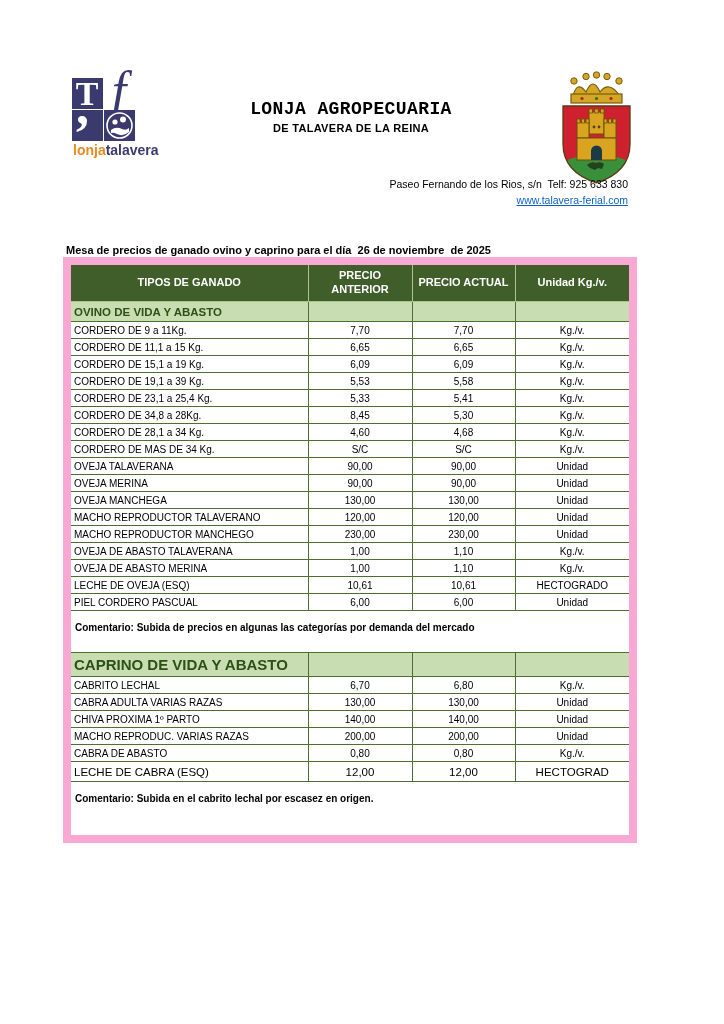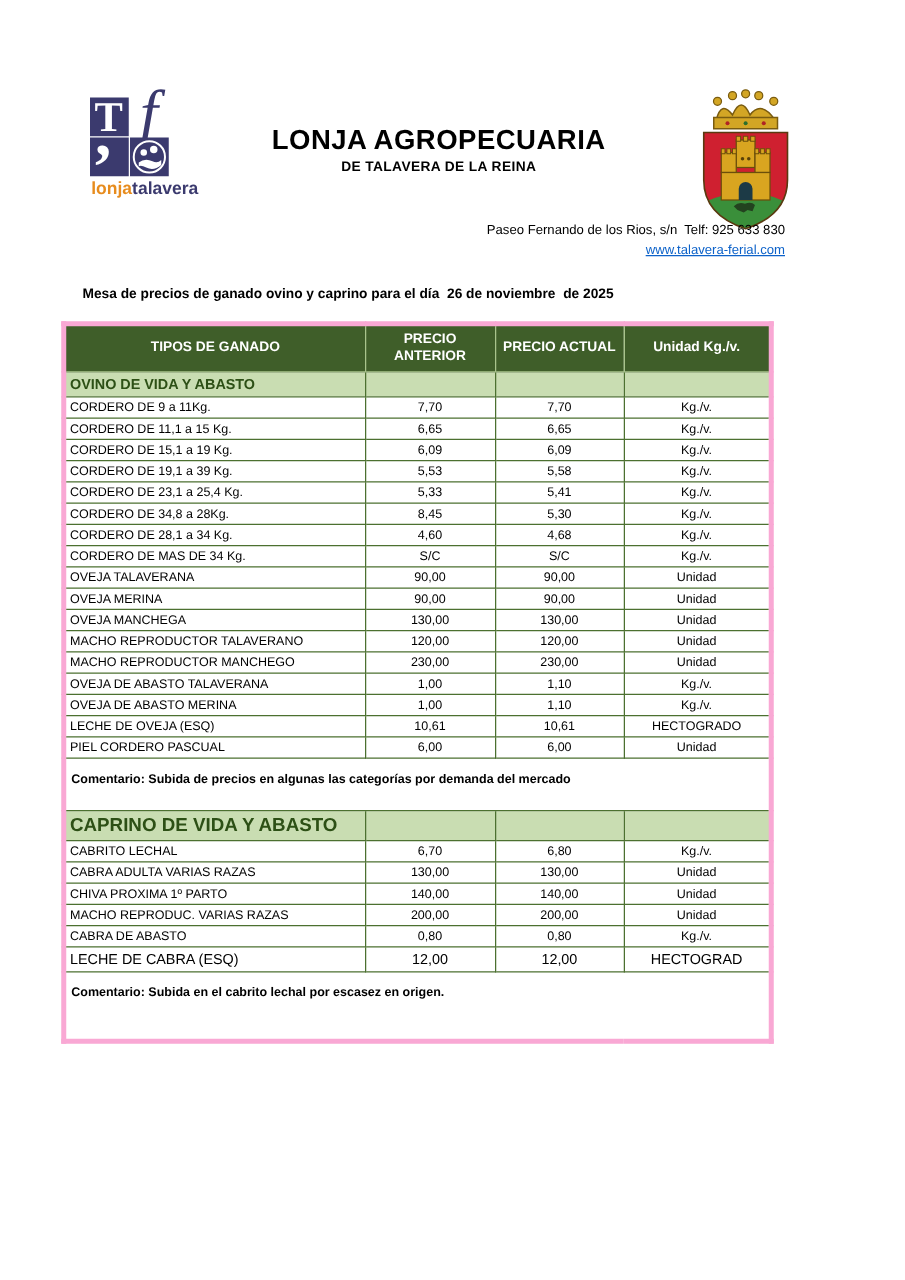--- a/index.html
+++ b/index.html
@@ -3,32 +3,32 @@
 <meta charset="utf-8">
 <style>
   html,body{margin:0;padding:0;background:#ffffff;}
   .page{
     position:relative;width:724px;height:1024px;background:#ffffff;
     font-family:"Liberation Sans",sans-serif;color:#000;overflow:hidden;
   }
   
   .logo{position:absolute;left:72px;top:78px;width:95px;height:92px;}
   .title-block{position:absolute;left:186px;top:99px;width:330px;text-align:center;}
-  .doc-title{font-size:22px;font-weight:bold;letter-spacing:.4px;}
+  .doc-title{font-size:18px;font-weight:bold;letter-spacing:.4px;font-family:Liberation Mono, monospace;}
   .doc-subtitle{font-size:11px;font-weight:bold;margin-top:3px;letter-spacing:.3px;}
   .crest{position:absolute;left:549px;top:70px;width:95px;height:120px;}
   .contact{position:absolute;right:96px;top:176px;text-align:right;font-size:10.5px;line-height:1.55;}
   .contact .addr{white-space:pre-wrap;}
   .contact a{color:#0d62c9;text-decoration:underline;cursor:pointer;}
-  .intro{position:absolute;left:66px;top:229px;font-size:11px;font-weight:bold;white-space:pre-wrap;}
+  .intro{position:absolute;left:66px;top:244px;font-size:11px;font-weight:bold;white-space:pre-wrap;}
   
   table.price-table{
-    position:absolute;left:49px;top:257px;width:566px;
+    position:absolute;left:63px;top:257px;width:566px;
     border-collapse:collapse;table-layout:fixed;
-    border:4px solid #f9a8d4;
+    border:8px solid #f9a8d4;
   }
   .price-table th{
     background:#3f5e29;color:#ffffff;font-size:11px;font-weight:bold;
     height:36px;border:1px solid #a9c48c;padding:0 2px;line-height:1.25;
   }
   .price-table td{border:1px solid #4c7030;overflow:hidden;}
   td.c-name{text-align:left;padding:1px 3px;font-size:10px;height:14px;white-space:nowrap;}
   td.c-val{text-align:center;font-size:10px;padding:1px 2px;}
   tr.section td{background:#c9ddb2;color:#2d5016;font-weight:bold;text-align:left;padding:0 3px;}
   tr.section-0 td{font-size:11.5px;height:19px;}

